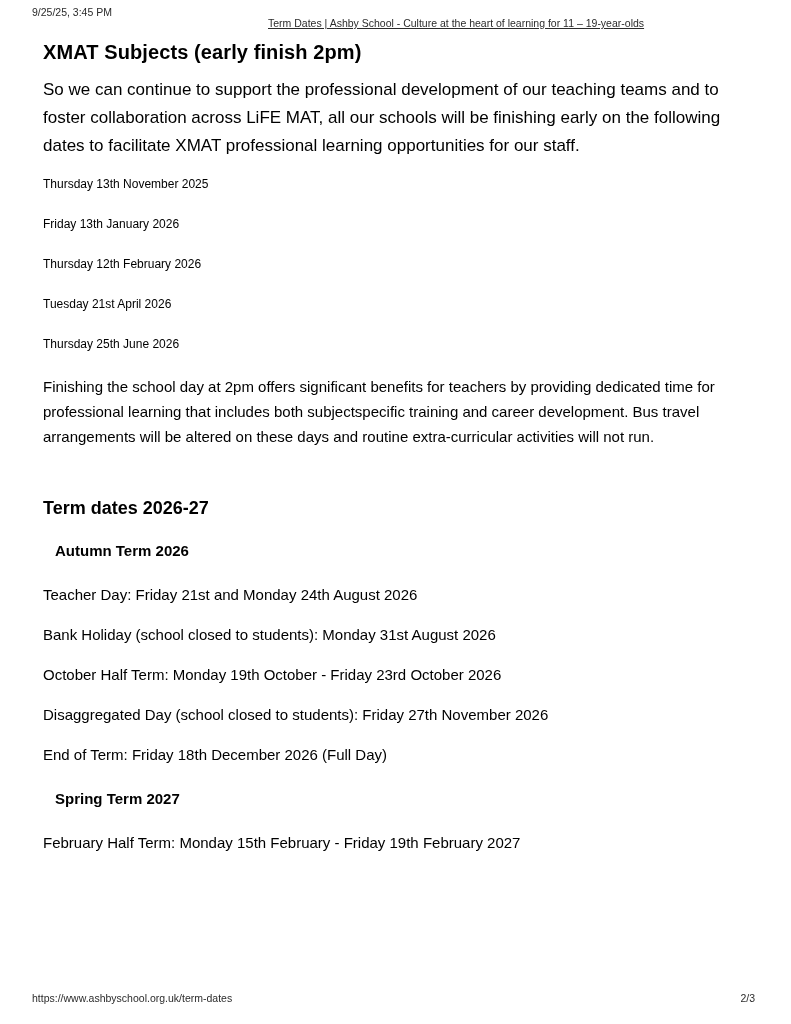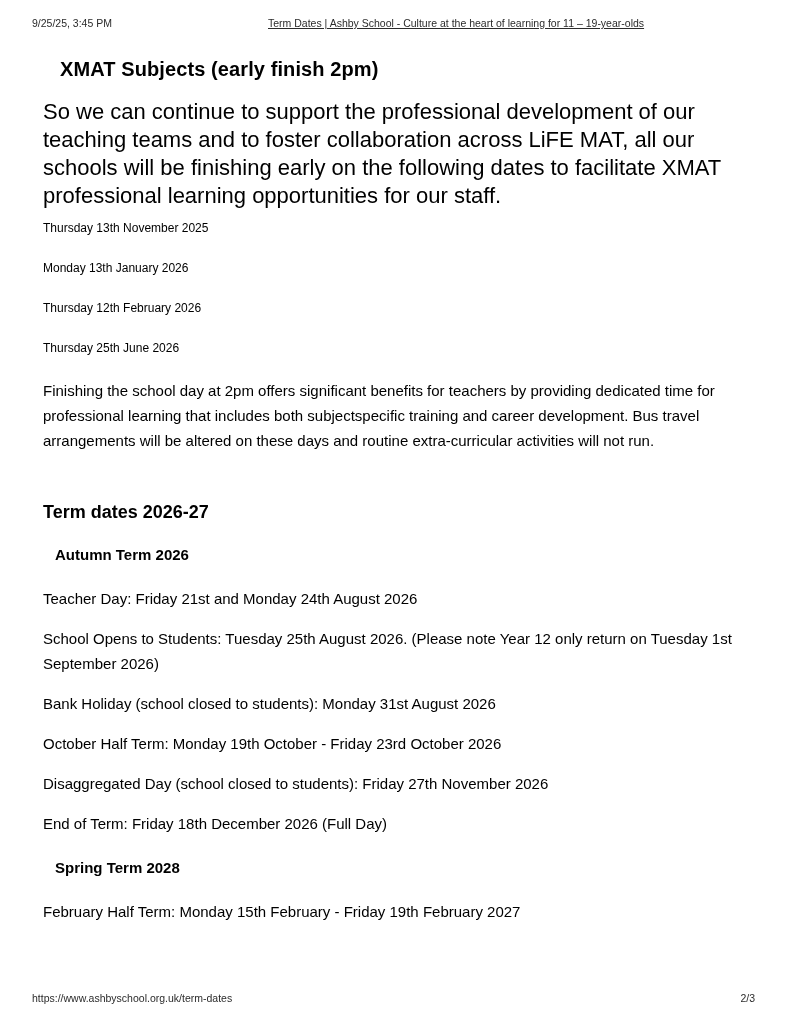--- a/index.html
+++ b/index.html
@@ -18,42 +18,42 @@
   }
 
   
   .print-meta {
     position: absolute;
     font-size: 10.5px;
     line-height: 12px;
     color: #2b2b2b;
     white-space: nowrap;
   }
-  .meta-datetime { top: 17px; left: 32px; }
+  .meta-datetime { top: 6px; left: 32px; }
   .meta-title    { top: 17px; left: 268px; text-decoration: underline; }
   .meta-url      { top: 992px; left: 32px; }
   .meta-page     { top: 992px; right: 36px; }
 
   
   .content {
     position: absolute;
     top: 0; left: 0;
     width: 791px;
     padding: 40px 43px 0 43px;
   }
   h1.doc-h1 {
-    margin: 17px;
+    margin: 0;
     font-size: 20px;
     line-height: 24px;
     font-weight: bold;
     letter-spacing: 0.1px;
   }
   p.intro {
-    margin: 12px 0 8px 0;
-    font-size: 22px;
+    margin: 12px 0 14px 0;
+    font-size: 17px;
     line-height: 28px;
   }
   p.date-line {
     margin: 0 0 20px 0;
     font-size: 12px;
     line-height: 20px;
   }
   p.note {
     margin: 20px 0 0 0;
     font-size: 15px;
@@ -89,38 +89,38 @@
   <div class="print-meta meta-datetime">9/25/25, 3:45 PM</div>
   <div class="print-meta meta-title">Term Dates | Ashby School - Culture at the heart of learning for 11 – 19-year-olds</div>
 
   <div class="content">
 
     <h1 class="doc-h1">XMAT Subjects (early finish 2pm)</h1>
 
     <p class="intro">So we can continue to support the professional development of our teaching teams and to foster collaboration across LiFE MAT, all our schools will be finishing early on the following dates to facilitate XMAT professional learning opportunities for our staff.</p>
 
     <p class="date-line">Thursday 13th November 2025</p>
-    <p class="date-line">Monday 13th January 2026</p>
+    <p class="date-line">Friday 13th January 2026</p>
     <p class="date-line">Thursday 12th February 2026</p>
+    <p class="date-line">Tuesday 21st April 2026</p>
     <p class="date-line">Thursday 25th June 2026</p>
 
     <p class="note">Finishing the school day at 2pm offers significant benefits for teachers by providing dedicated time for professional learning that includes both subjectspecific training and career development. Bus travel arrangements will be altered on these days and routine extra-curricular activities will not run.</p>
 
     <h2 class="term-heading"><span class="underlined">Term dates 2026-27</span></h2>
 
     <h3 class="section-title">Autumn Term 2026</h3>
 
     <p class="item">Teacher Day: Friday 21st and Monday 24th August 2026</p>
-    <p class="item">School Opens to Students: Tuesday 25th August 2026. (Please note Year 12 only return on Tuesday 1st September 2026)</p>
     <p class="item">Bank Holiday (school closed to students): Monday 31st August 2026</p>
     <p class="item">October Half Term: Monday 19th October - Friday 23rd October 2026</p>
     <p class="item">Disaggregated Day (school closed to students): Friday 27th November 2026</p>
     <p class="item">End of Term: Friday 18th December 2026 (Full Day)</p>
 
-    <h3 class="section-title">Spring Term 2028</h3>
+    <h3 class="section-title">Spring Term 2027</h3>
 
     <p class="item">February Half Term: Monday 15th February - Friday 19th February 2027</p>
 
   </div>
 
   <div class="print-meta meta-url">https://www.ashbyschool.org.uk/term-dates</div>
   <div class="print-meta meta-page">2/3</div>
 
 </div>
 

